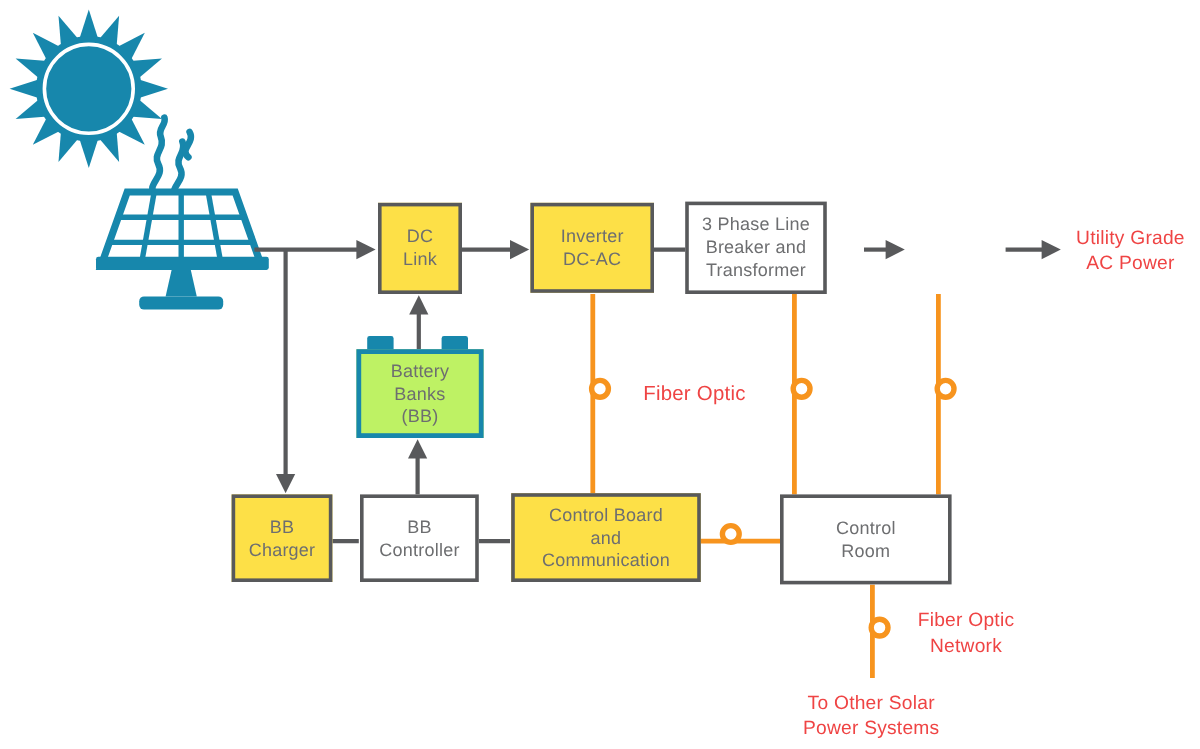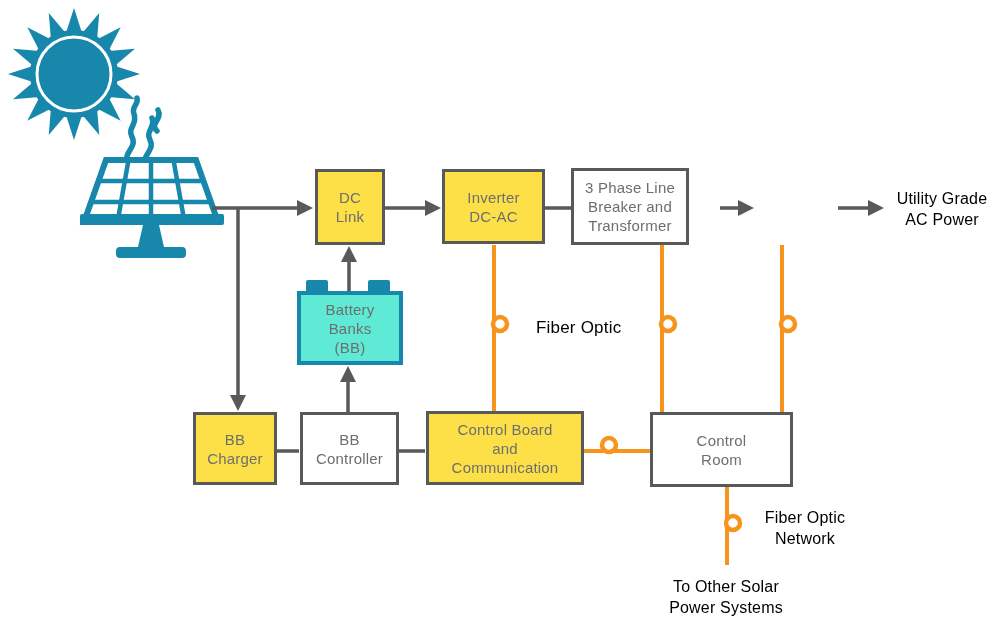--- a/index.html
+++ b/index.html
@@ -8,23 +8,23 @@
     font-family:"Liberation Sans",sans-serif;overflow:hidden;
   }
   #wires{position:absolute;left:0;top:0;}
   .node{
     position:absolute;box-sizing:border-box;
     border:3px solid #58595b;background:#fde047;color:#6d6e70;
     display:flex;flex-direction:column;justify-content:center;align-items:center;
     text-align:center;font-size:15px;line-height:19px;letter-spacing:.2px;
   }
   .node.white{background:#ffffff;}
-  .node.battery{border:4px solid #1787ac;background:#5eead4;}
+  .node.battery{border:4px solid #1787ac;background:#bef264;}
   .lbl{
-    position:absolute;color:#000000;text-align:center;
+    position:absolute;color:#ef4444;text-align:center;
     font-size:16px;line-height:21px;letter-spacing:.2px;
   }
   .lbl.single{font-size:17px;text-align:left;}
 </style>
 </head>
 <body>
 
 <div id="canvas">
 
   <svg id="wires" width="1000" height="624" viewBox="0 0 1000 624">

